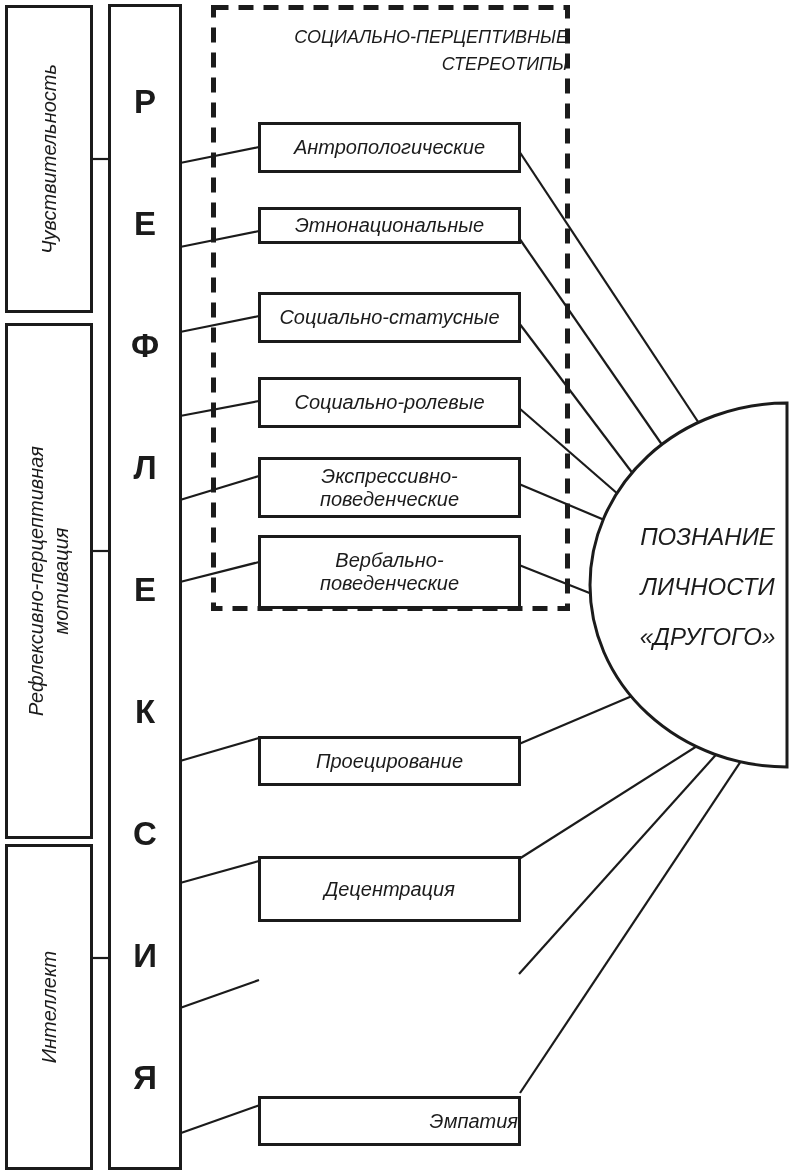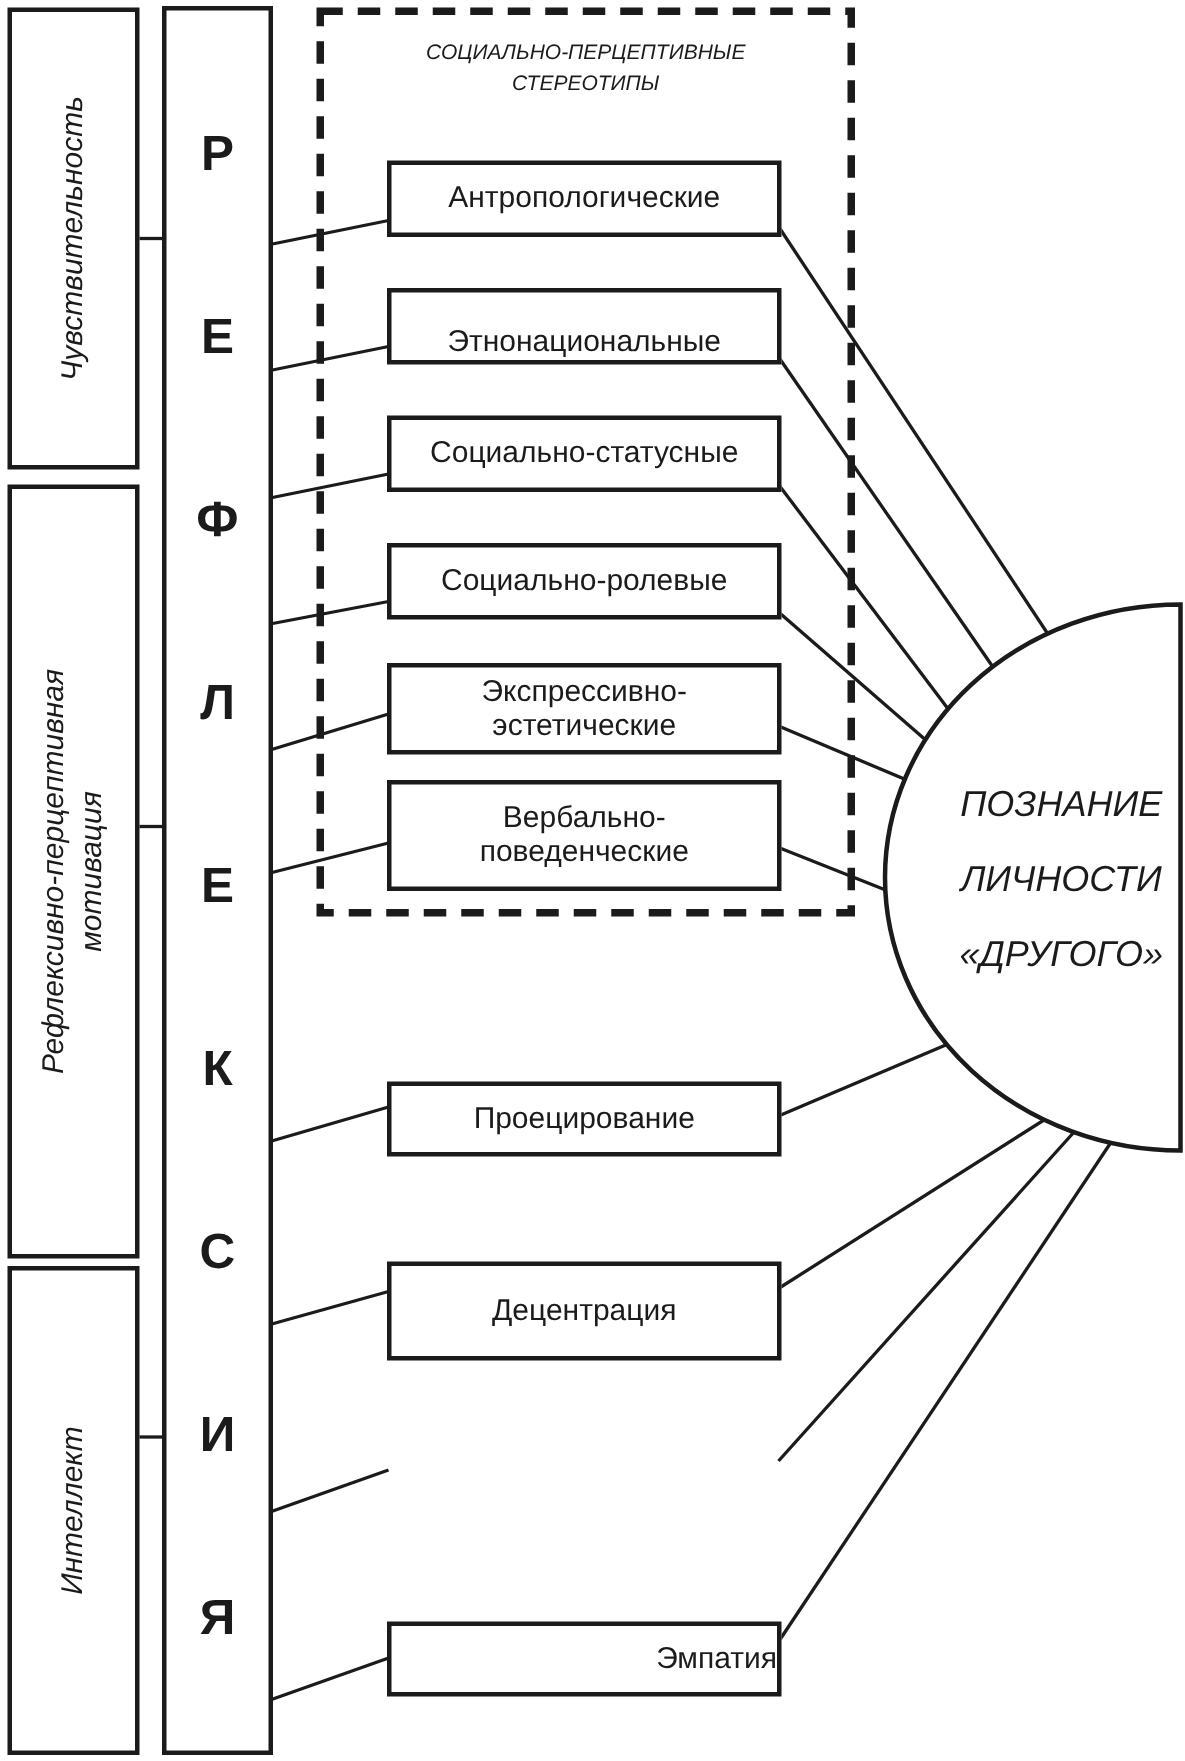--- a/index.html
+++ b/index.html
@@ -4,42 +4,42 @@
 <style>
   html,body{margin:0;padding:0;background:#ffffff;}
   .stage{
     position:relative;width:790px;height:1174px;background:#ffffff;
     font-family:"Liberation Sans",sans-serif;color:#1b1b1b;overflow:hidden;
   }
   .stage svg{position:absolute;left:0;top:0;z-index:1;}
   .abs{position:absolute;box-sizing:border-box;z-index:2;}
   .frame{border:3px solid #1b1b1b;background:#ffffff;}
   .center{display:flex;align-items:center;justify-content:center;text-align:center;}
-  .it{}
+  .it{font-style:italic;margin-top:15px;}
   .pre{white-space:pre-line;}
   
   .cat{left:5px;width:88px;}
   .rot{
     position:absolute;left:50%;top:50%;
     transform:translate(-50%,-50%) rotate(-90deg);
     font-style:italic;font-size:20px;line-height:1.25;text-align:center;
     white-space:pre-line;
   }
   
   .spine{left:108px;top:4px;width:74px;height:1166px;}
   .spine-letter{
     position:absolute;left:0;width:100%;height:48px;line-height:48px;
     text-align:center;font-weight:bold;font-size:33px;font-style:normal;
   }
   
   .node{left:258px;width:263px;font-size:20px;line-height:1.15;}
   
   .group-title{
-    left:213px;top:24px;width:355px;text-align:center;
-    font-style:italic;font-size:14px;line-height:1.5;white-space:pre-line;
+    left:213px;top:24px;width:355px;text-align:right;
+    font-style:italic;font-size:18px;line-height:1.5;white-space:pre-line;
   }
   
   .target-label{
     left:625px;top:512px;width:165px;text-align:center;
     font-style:italic;font-size:24px;line-height:50px;white-space:pre-line;
   }
 </style>
 </head>
 <body>
 
@@ -104,32 +104,32 @@
     <span class="spine-letter" style="top:925px;">И</span>
     <span class="spine-letter" style="top:1047px;">Я</span>
   </div>
 
   <div class="abs group-title">СОЦИАЛЬНО-ПЕРЦЕПТИВНЫЕ
 СТЕРЕОТИПЫ</div>
 
   <div class="abs frame center it pre node" style="top:107px;height:51px;">
     <span>Антропологические</span>
   </div>
-  <div class="abs frame center it pre node" style="top:192px;height:51px;align-items:flex-end;">
+  <div class="abs frame center it pre node" style="top:192px;height:37px;">
     <span>Этнонациональные</span>
   </div>
   <div class="abs frame center it pre node" style="top:277px;height:51px;">
     <span>Социально-статусные</span>
   </div>
   <div class="abs frame center it pre node" style="top:362px;height:51px;">
     <span>Социально-ролевые</span>
   </div>
   <div class="abs frame center it pre node" style="top:442px;height:61px;">
     <span>Экспрессивно-
-эстетические</span>
+поведенческие</span>
   </div>
   <div class="abs frame center it pre node" style="top:520px;height:74px;">
     <span>Вербально-
 поведенческие</span>
   </div>
 
   <div class="abs frame center it node" style="top:721px;height:50px;justify-content:center;">
     <span>Проецирование</span>
   </div>
   <div class="abs frame center it node" style="top:841px;height:66px;">

